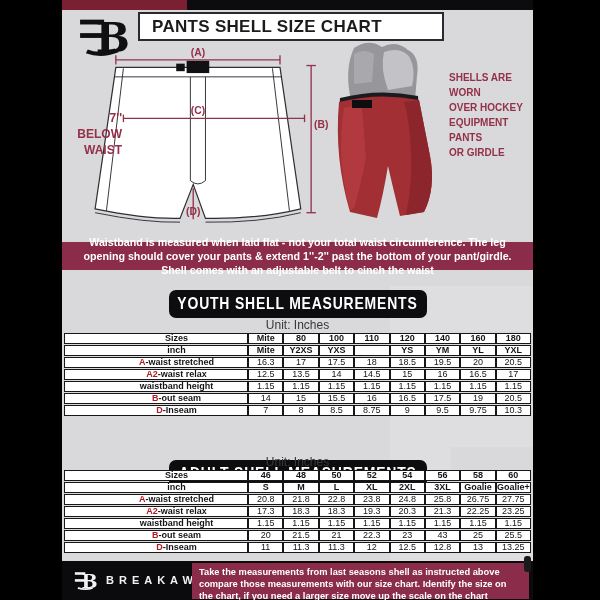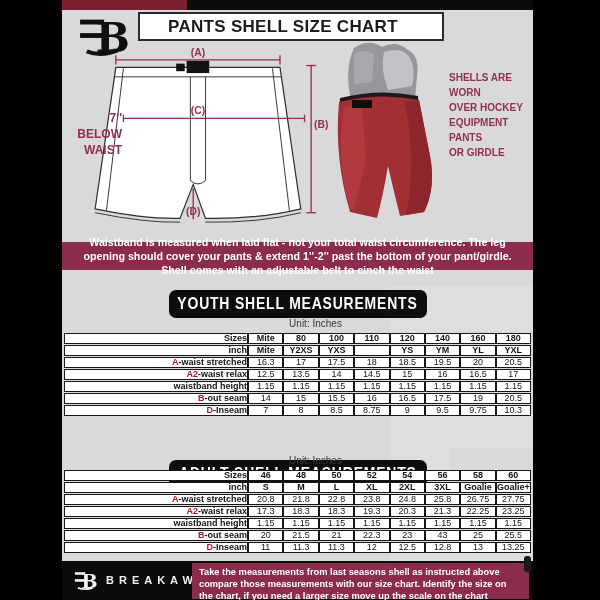--- a/index.html
+++ b/index.html
@@ -9,21 +9,21 @@
   .content{position:absolute;left:62px;top:0;width:471px;height:600px;background:#d9d9db;overflow:hidden;}
 
   
   .strip-maroon{position:absolute;left:0;top:0;width:125px;height:10px;background:#7b2033;}
   .strip-black{position:absolute;left:125px;top:0;width:346px;height:10px;background:#0c0c0e;}
 
   
   .logo-mark{position:absolute;left:16px;top:11px;width:58px;height:50px;}
   .title-box{position:absolute;left:76px;top:12px;width:306px;height:29px;background:#fff;
              border:2px solid #2a2a2e;box-sizing:border-box;display:flex;align-items:center;
-             padding-left:28px;font-size:17px;font-weight:bold;letter-spacing:.3px;color:#1b1b1e;}
+             padding-left:12px;font-size:17px;font-weight:bold;letter-spacing:.3px;color:#1b1b1e;}
   .date-box{position:absolute;left:382px;top:12px;width:89px;height:29px;background:#8b2440;
             display:flex;align-items:center;justify-content:center;}
   .date-box span{color:#fff;font-weight:bold;font-size:16px;letter-spacing:0;
             display:inline-block;transform:scaleX(.85);}
 
   
   .shorts-svg{position:absolute;left:18px;top:42px;width:250px;height:198px;}
   .waist-note{position:absolute;left:8px;top:110px;width:52px;text-align:right;
               color:#93304a;font-size:12px;font-weight:bold;line-height:1.35;white-space:pre-line;}
   .photo-svg{position:absolute;left:262px;top:38px;width:122px;height:200px;}
@@ -39,31 +39,31 @@
   .watermark{position:absolute;left:300px;top:220px;font-size:420px;line-height:1;
              font-weight:bold;color:#dedee1;z-index:0;font-family:"Liberation Sans",sans-serif;}
 
   
   .pill{position:absolute;left:50%;transform:translateX(-50%);width:258px;height:28px;
         background:#0d0d0f;border-radius:7px;display:flex;align-items:center;justify-content:center;z-index:2;}
   .pill span{color:#fff;font-size:17px;font-weight:bold;letter-spacing:1px;white-space:nowrap;
         display:inline-block;transform:scaleX(.82);}
   .pill.youth{top:290px;}
   .pill.adult{top:427px;margin-top:33px;}
-  .unit{position:absolute;left:18px;width:471px;text-align:center;color:#38383b;font-size:10px;z-index:2;}
+  .unit{position:absolute;left:0;width:471px;text-align:center;color:#38383b;font-size:12px;z-index:2;}
   .unit.youth{top:318px;}
   .unit.adult{top:455px;}
 
   table{position:absolute;left:2px;width:467px;border-collapse:separate;border-spacing:0 1px;
         table-layout:fixed;z-index:2;}
   table.youth{top:332px;}
   table.adult{top:469px;}
   td{background:#fff;border:1px solid #161618;font-size:9px;line-height:9px;padding:0;
      text-align:center;color:#141416;font-family:"Liberation Sans",sans-serif;}
-  td.lbl{text-align:right;padding-left:41px;font-weight:bold;margin-left:36px;}
+  td.lbl{text-align:center;padding-left:41px;font-weight:bold;margin-left:36px;}
   td.hdr{font-weight:bold;}
   col.c-lbl{width:184px;}
   .pfx{color:#b11a24;font-weight:bold;}
 
   
   .footer-bar{position:absolute;left:0;top:561px;width:471px;height:39px;background:#0b0b0d;}
   .footer-logo{position:absolute;left:12px;top:567px;width:26px;height:26px;}
   .brand{position:absolute;left:44px;top:574px;color:#f2f2f2;font-size:11px;font-weight:bold;
          letter-spacing:5px;}
   .footer-note{position:absolute;left:130px;top:563px;width:337px;height:36px;background:#8b2d4a;

